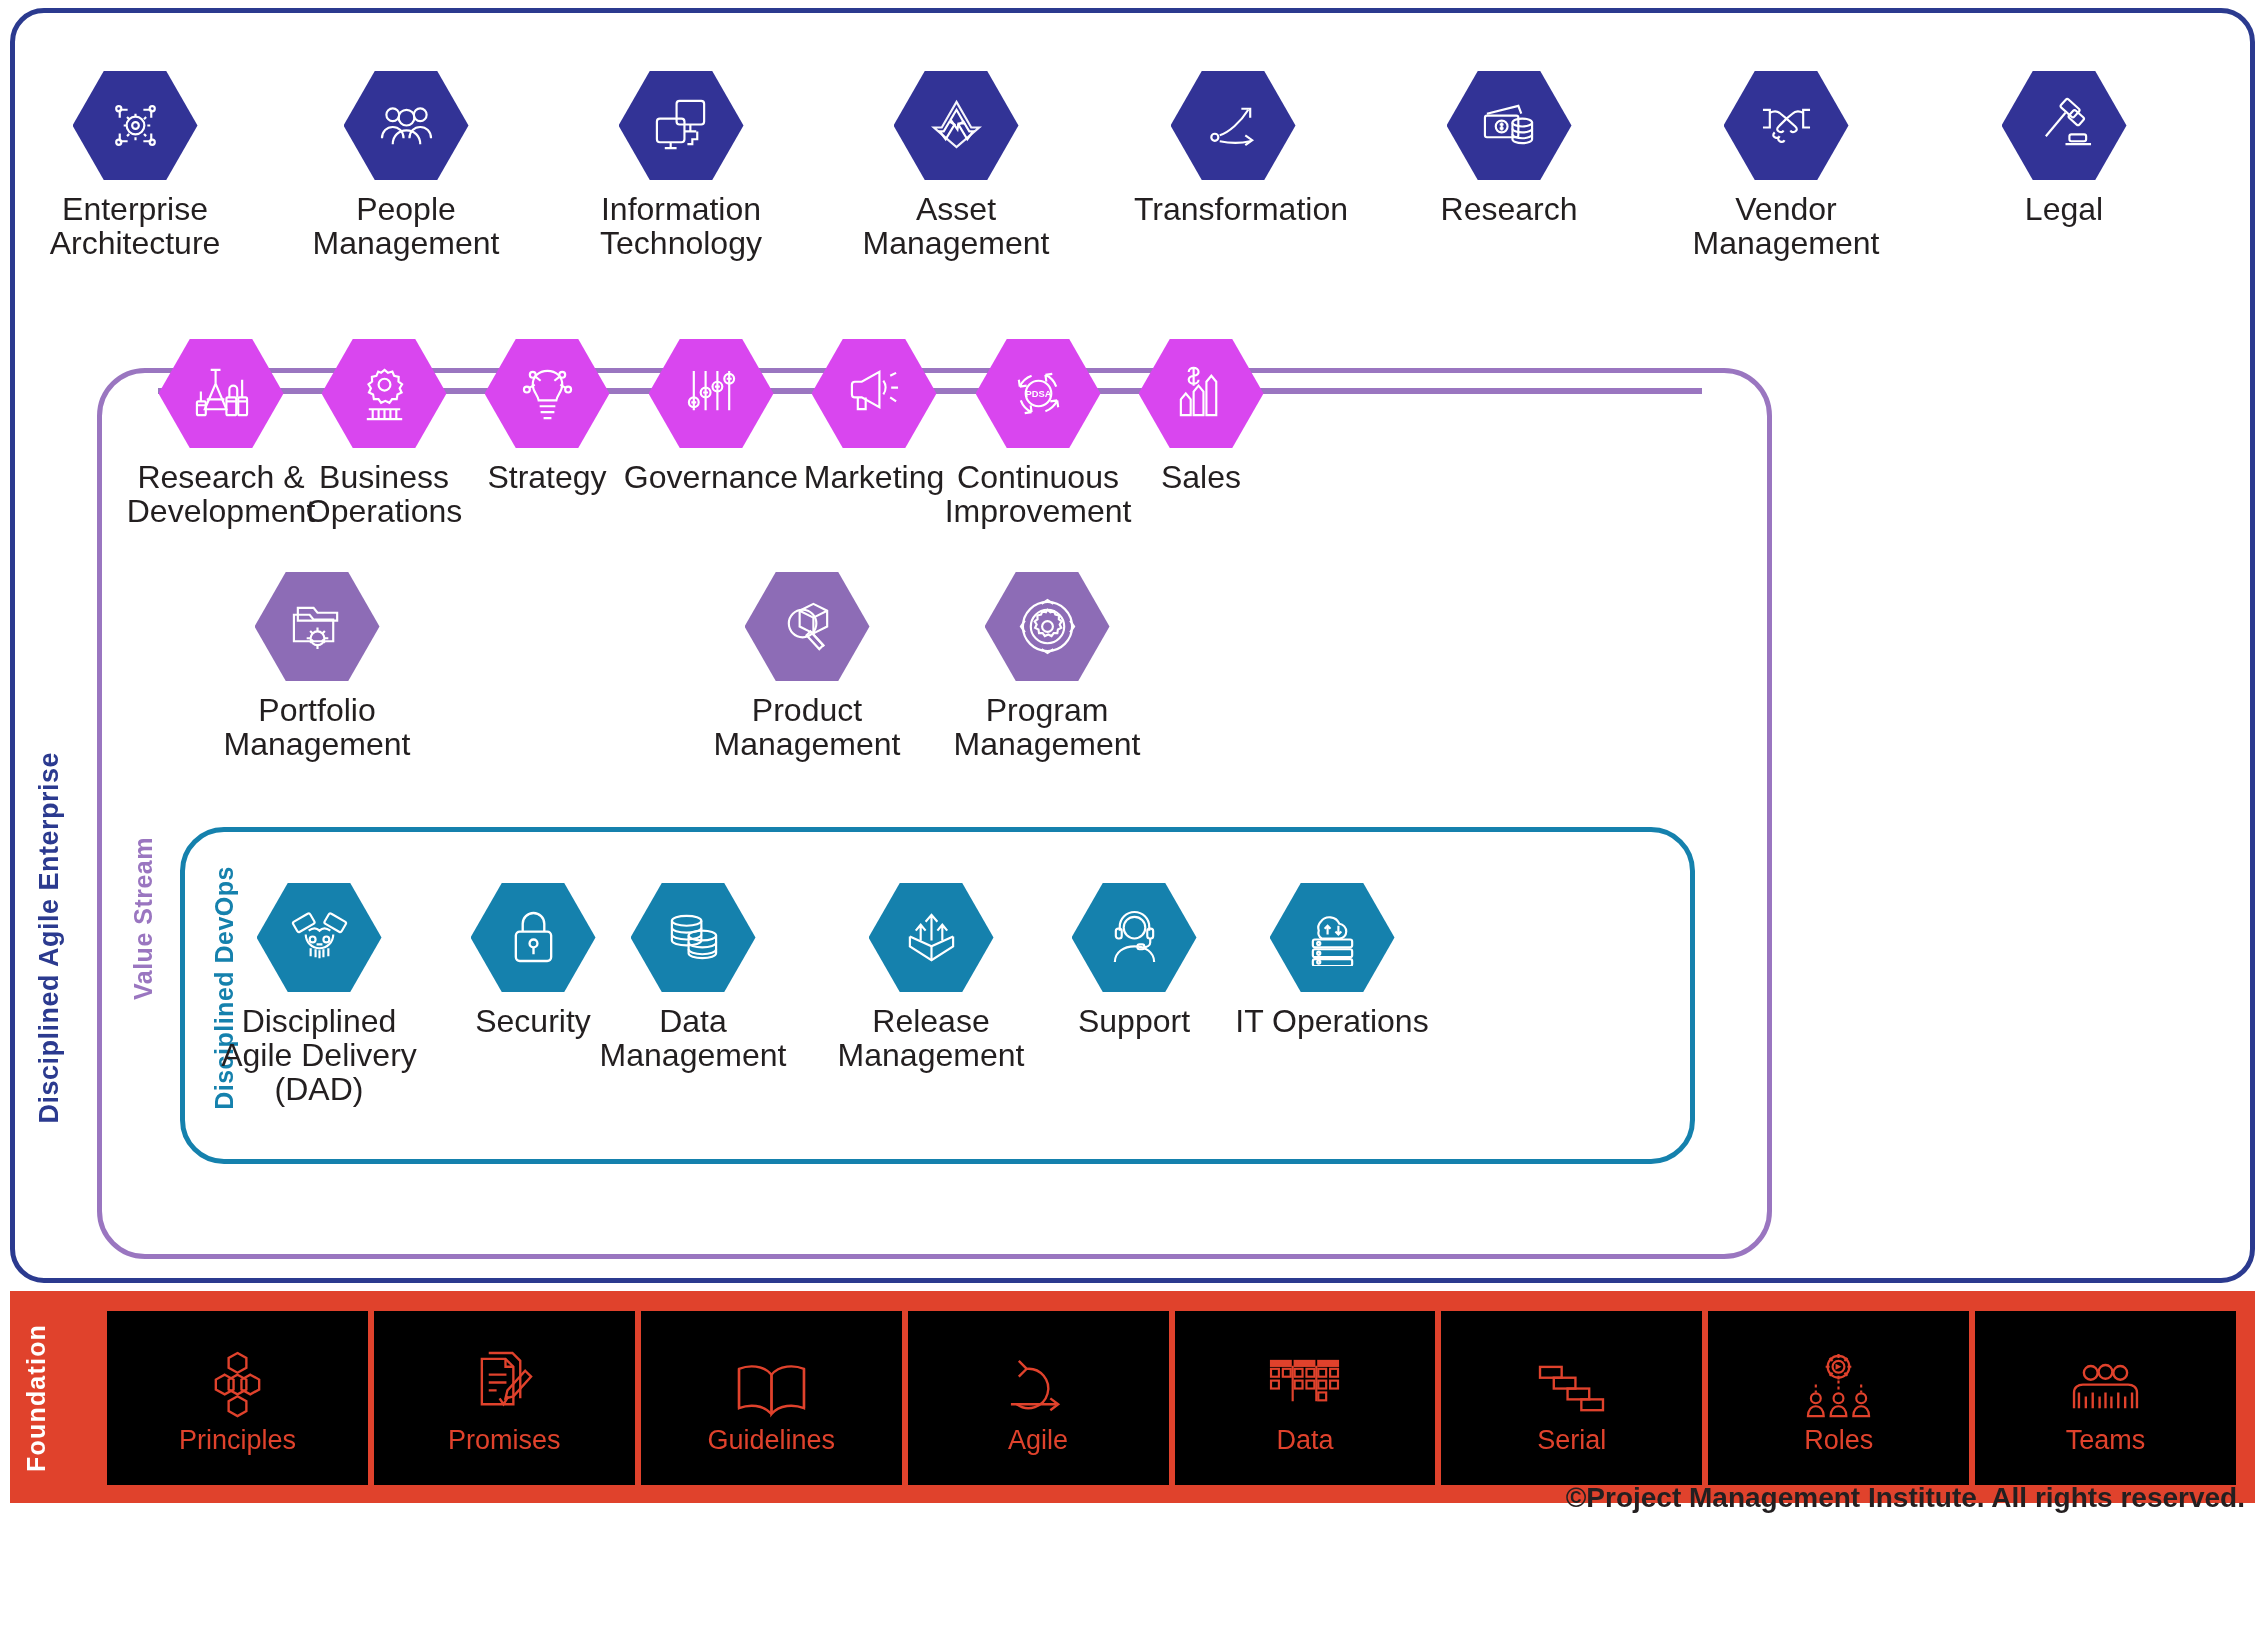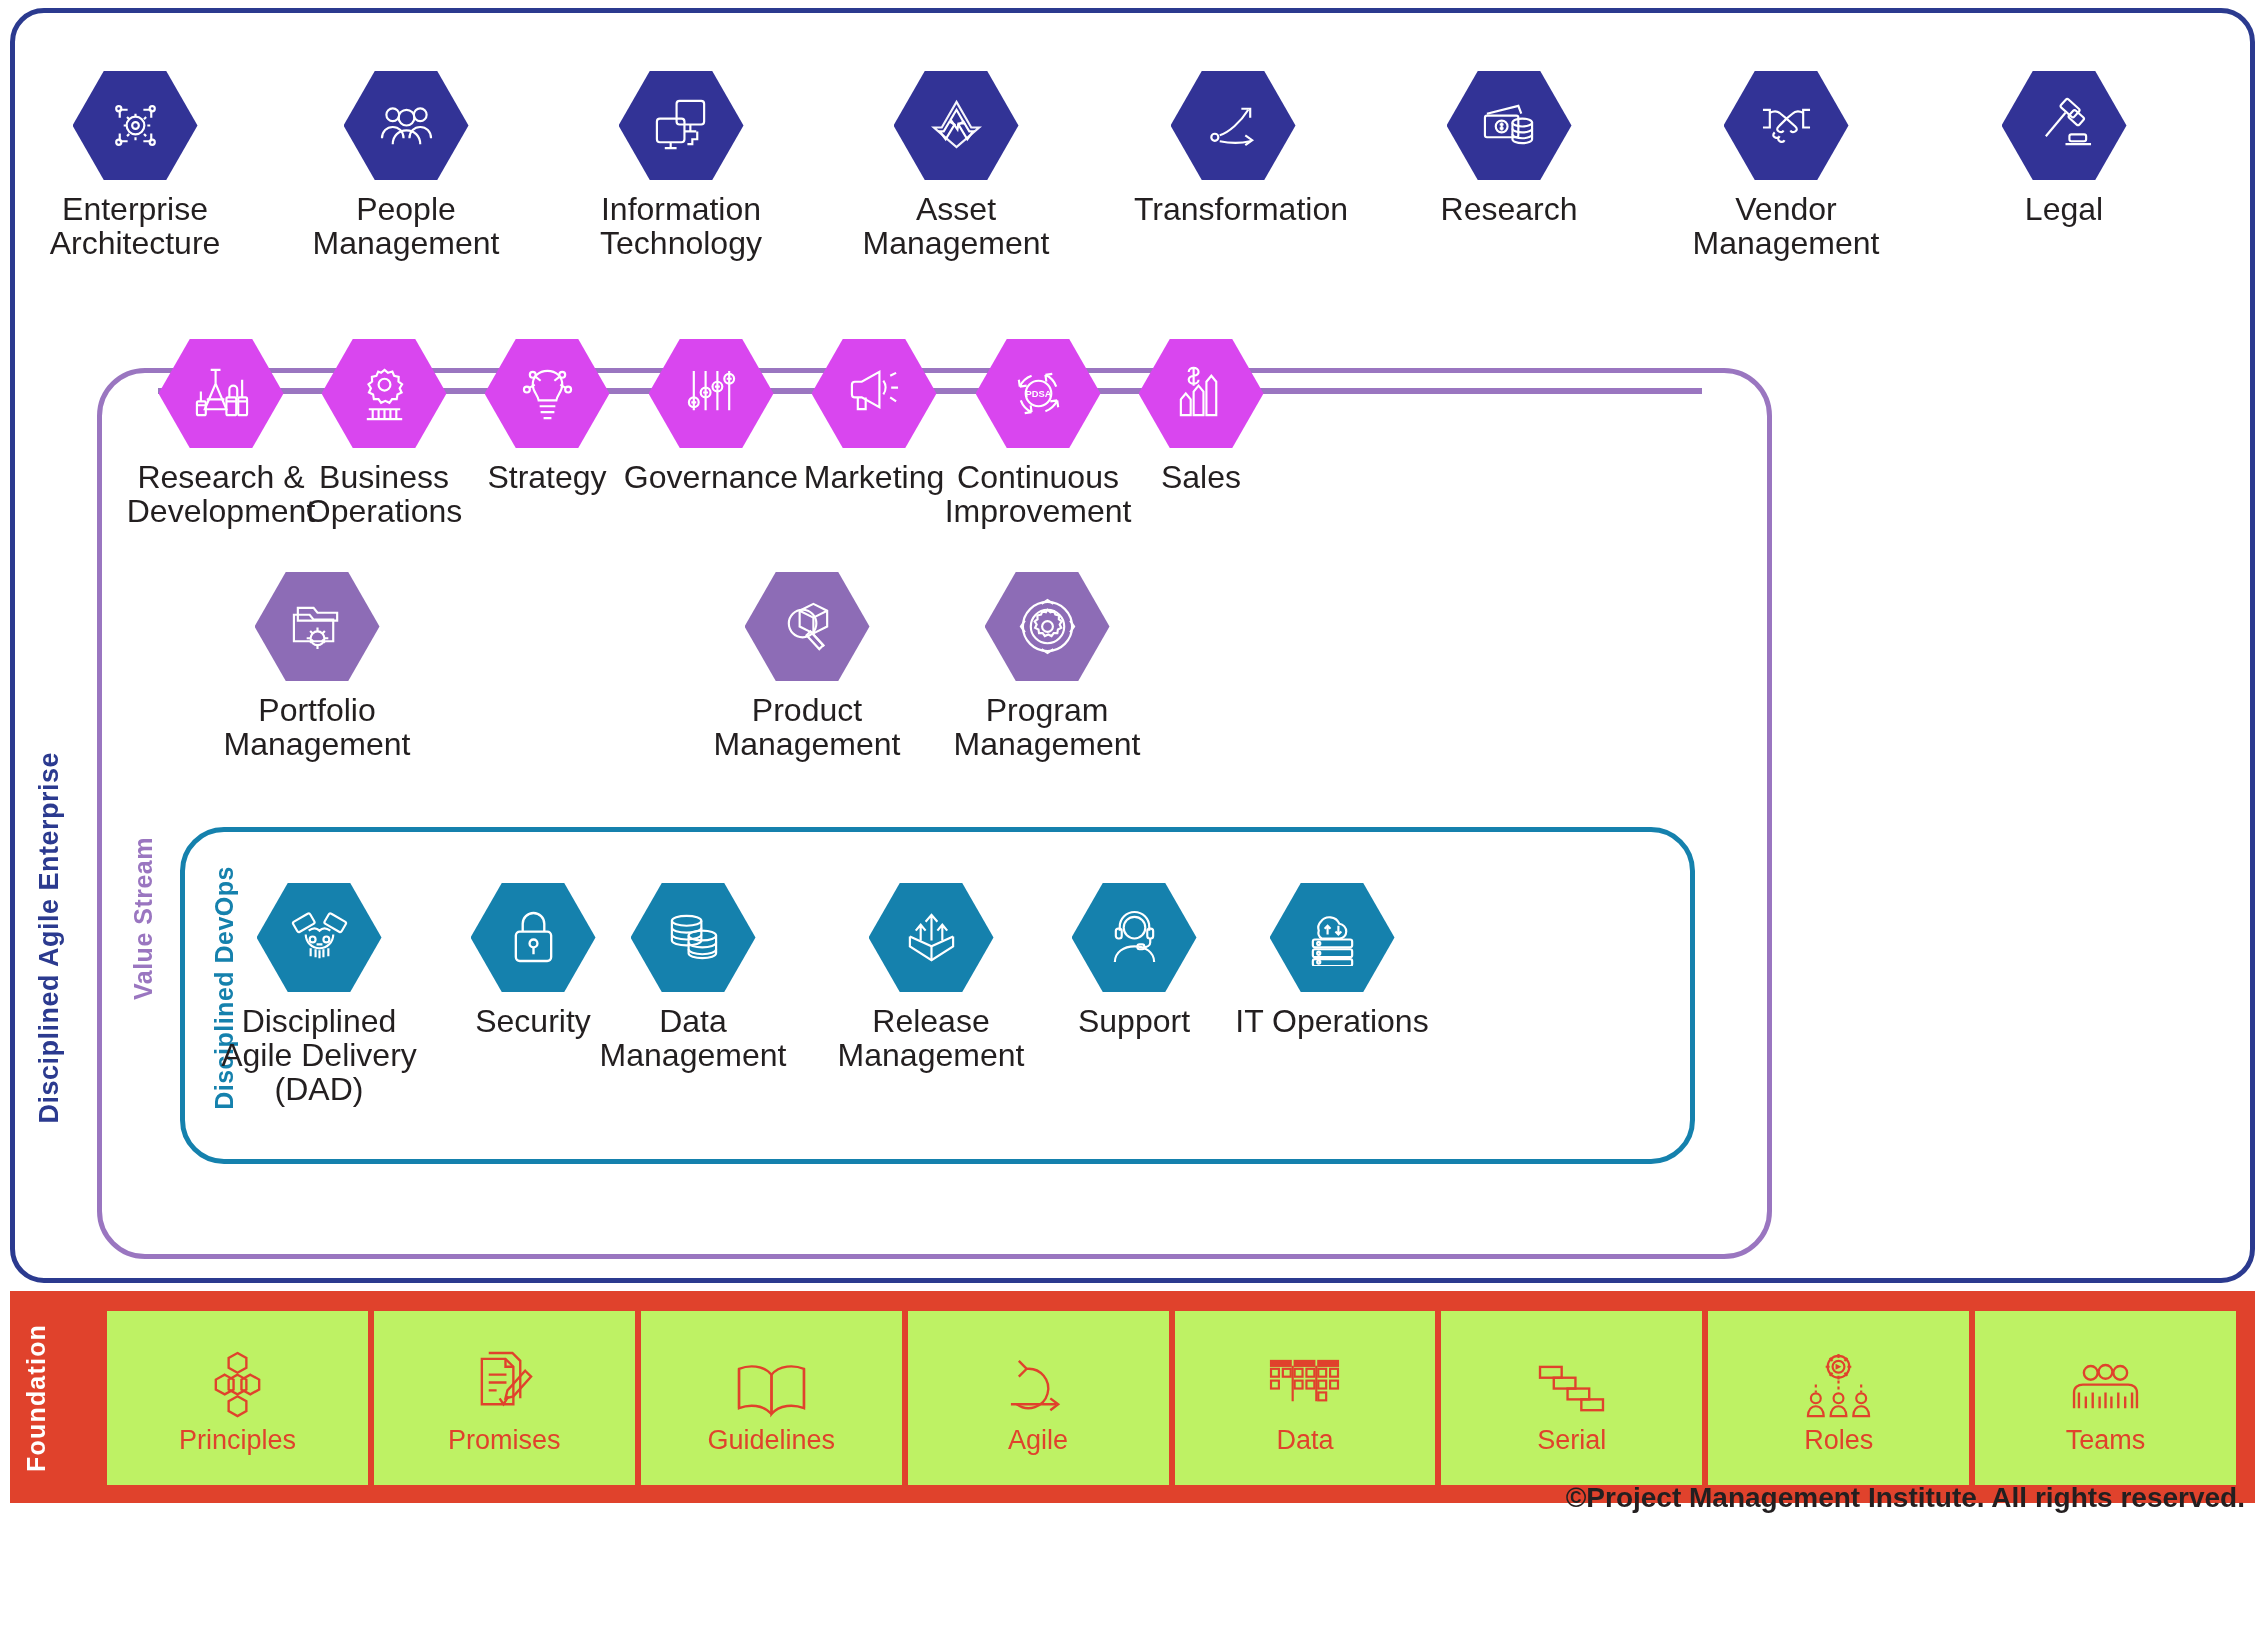--- a/index.html
+++ b/index.html
@@ -74,21 +74,21 @@
     position:absolute; left:22px; top:1325px; height:145px;
     writing-mode:vertical-rl; transform:rotate(180deg);
     font-size:25px; font-weight:bold; letter-spacing:1.2px; color:#ffffff;
     display:flex; align-items:center; justify-content:center;
   }
   .f-cards{
     position:absolute; left:107px; top:1311px; width:2129px; height:174px;
     display:flex; gap:6px;
   }
   .f-card{
-    flex:1; background:#bef264; display:flex; flex-direction:column;
+    flex:1; background:#000000; display:flex; flex-direction:column;
     align-items:center; justify-content:center; gap:4px; padding:6px 2px;
   }
   .f-card .f-ico{ height:81px; display:flex; align-items:flex-end; }
   .f-card .f-lbl{
     font-size:27px; color:#e0422c; text-align:center; line-height:1.05;
     white-space:pre-line;
   }
 
   .copyright{
     position:absolute; right:20px; top:1482px;

